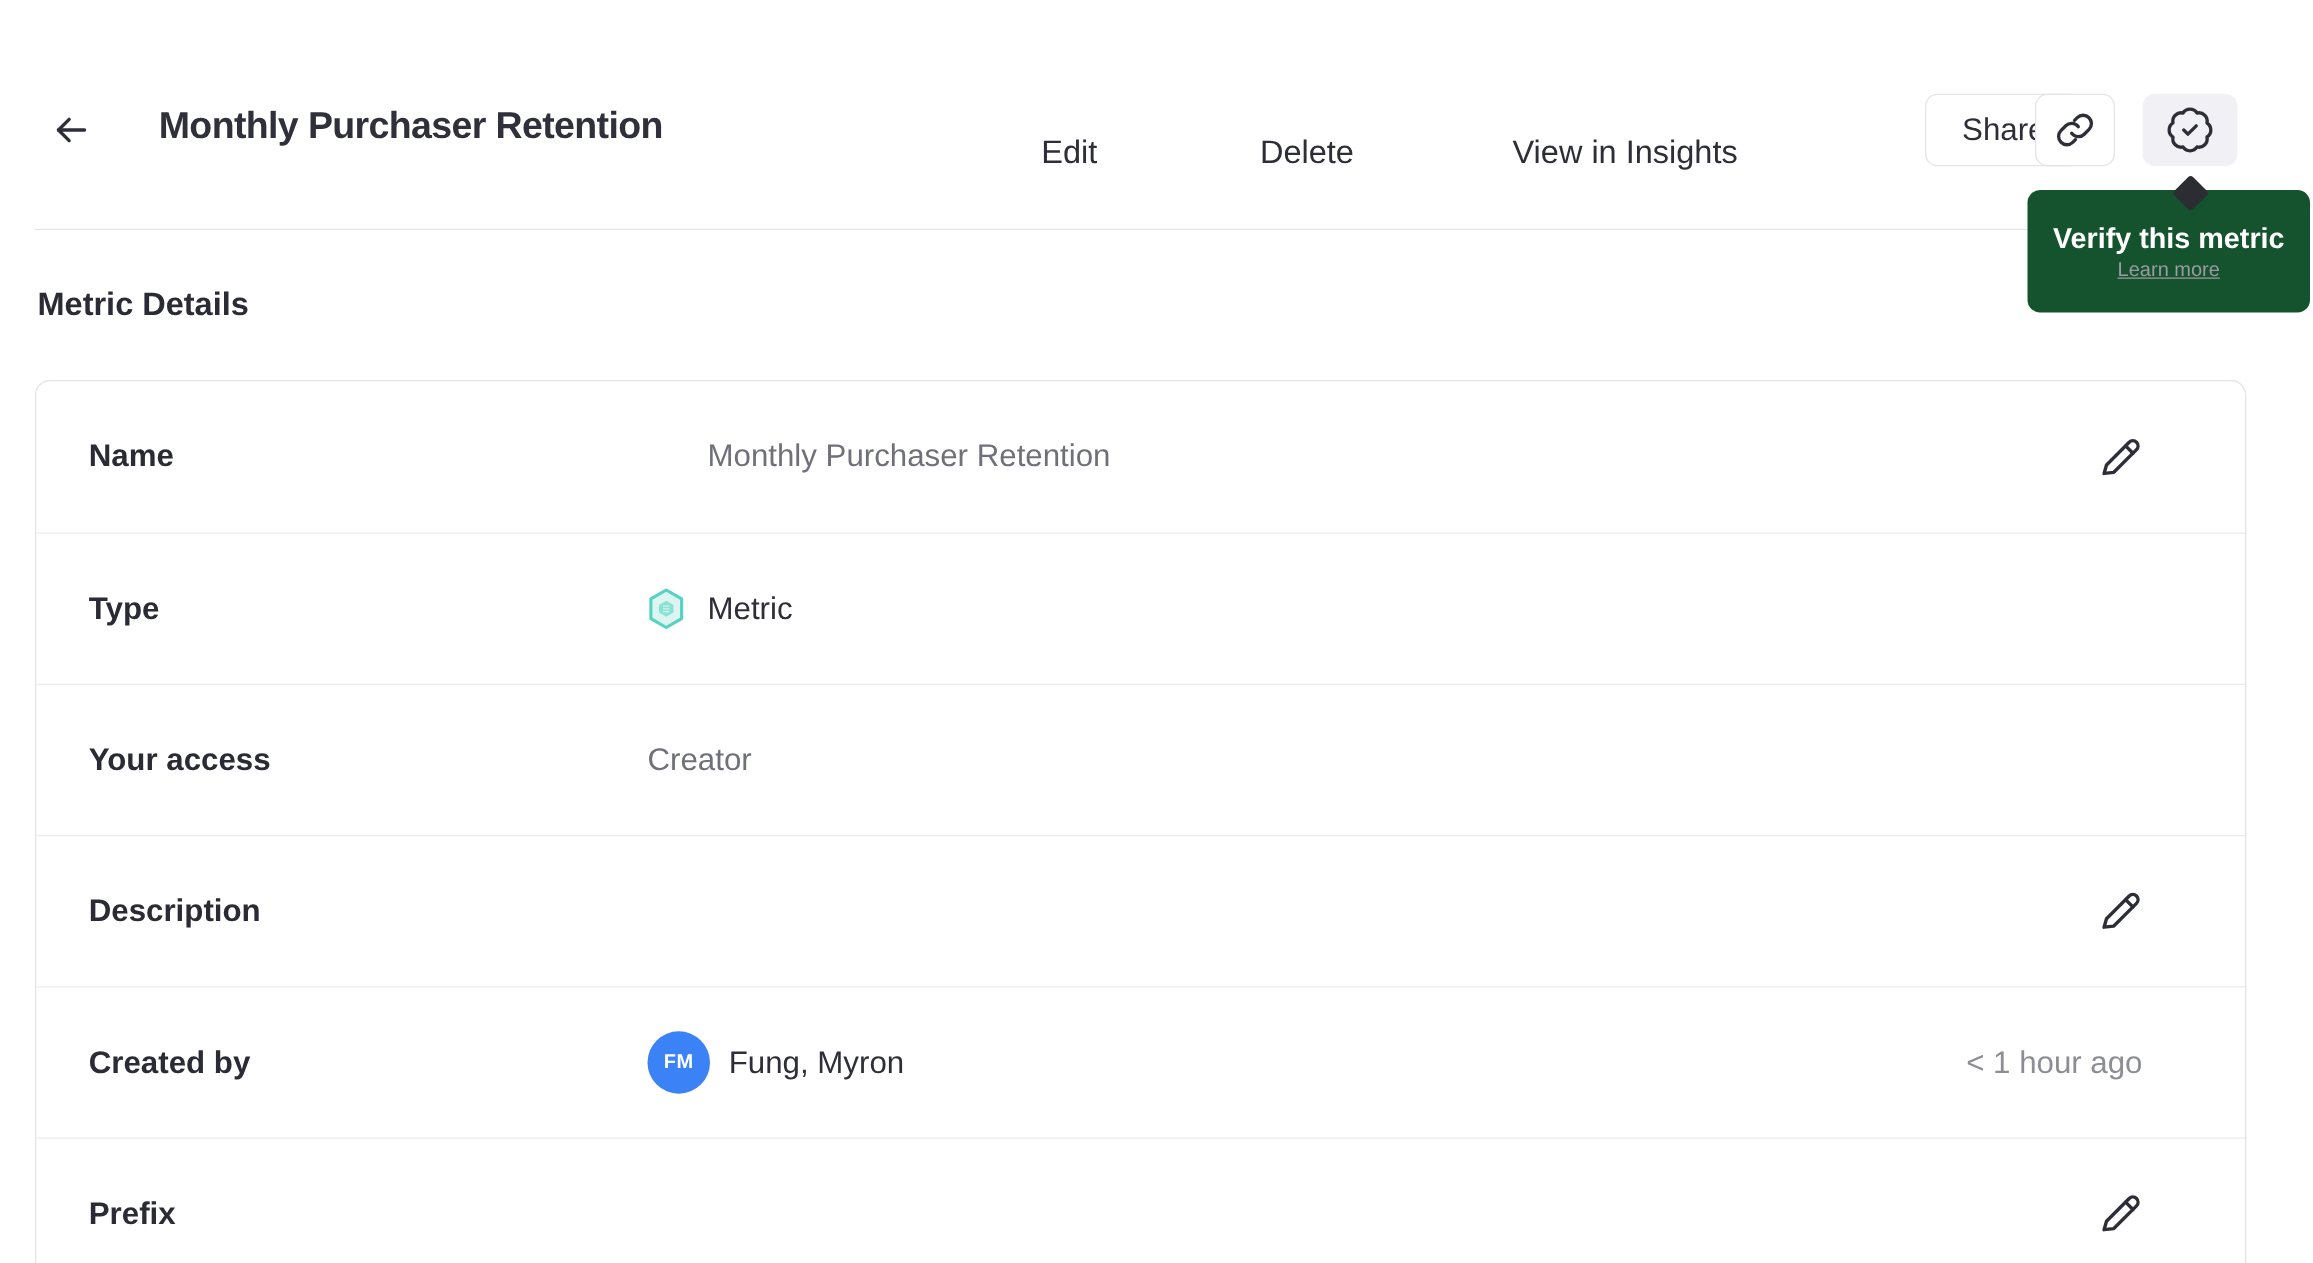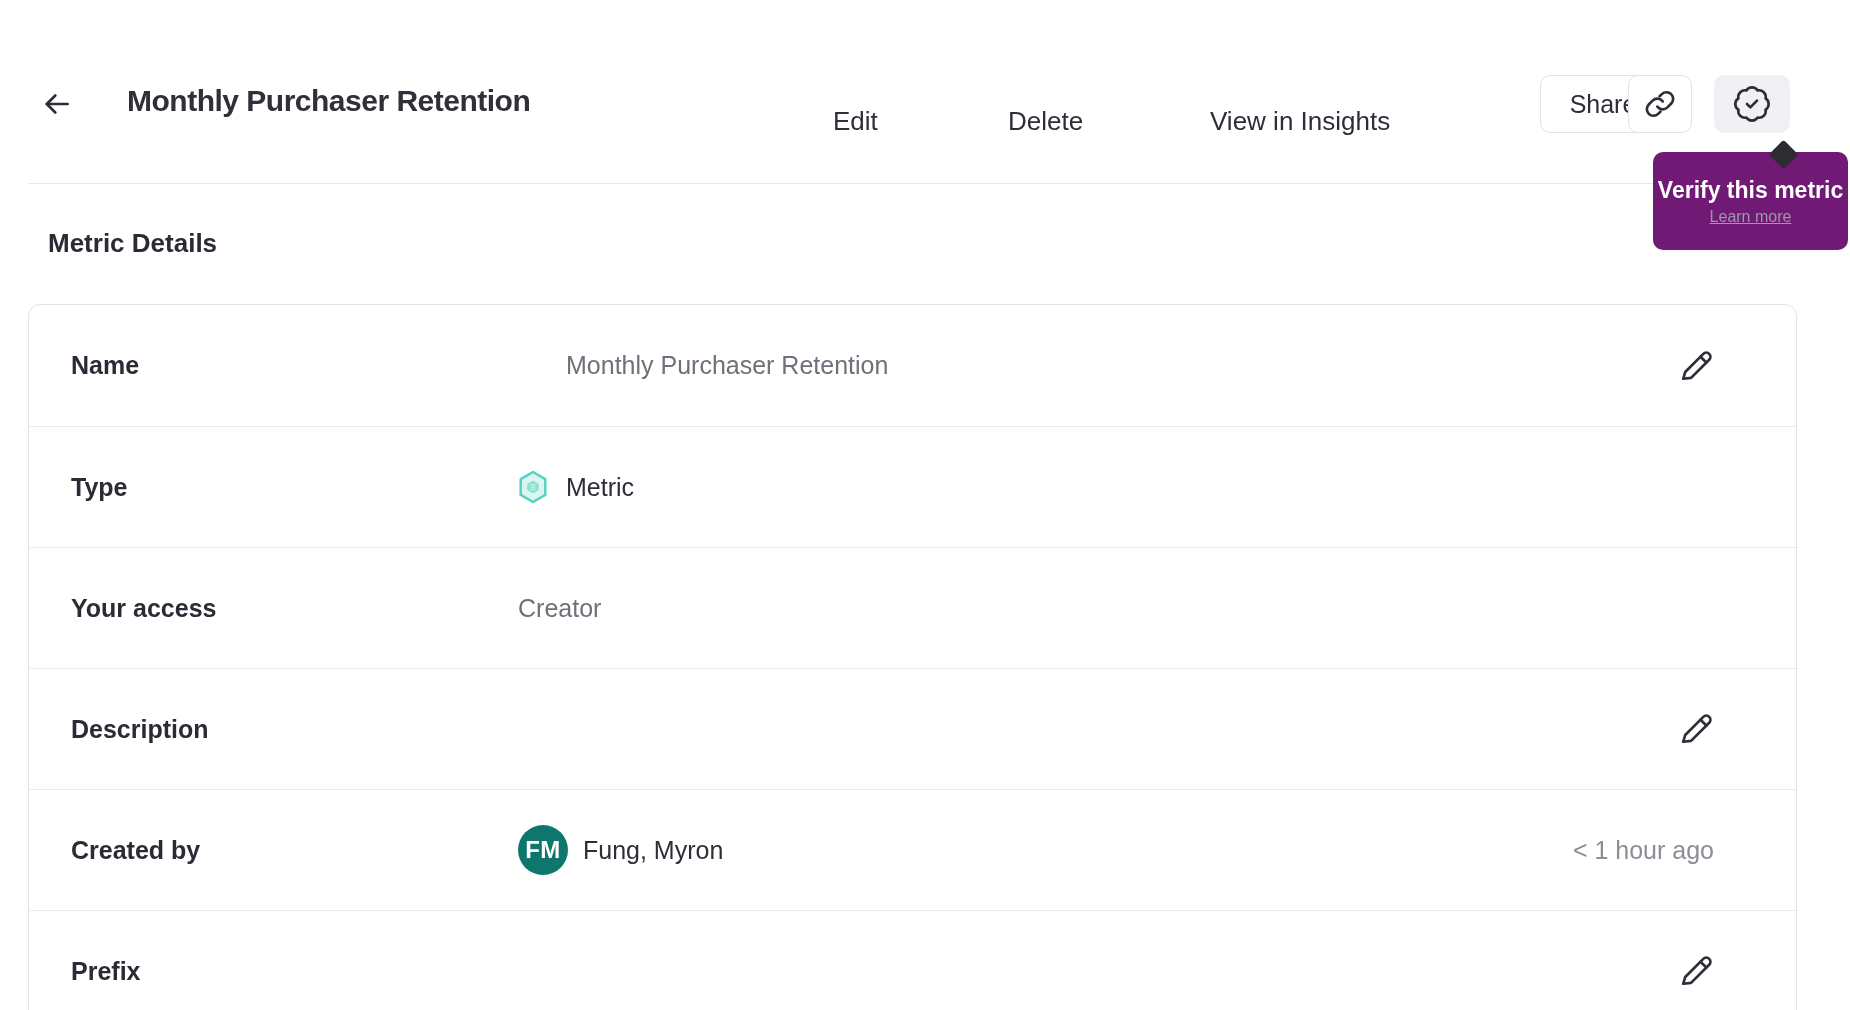--- a/index.html
+++ b/index.html
@@ -18,41 +18,41 @@
             font-family:"Liberation Sans", sans-serif;flex-direction:column; }
   .action span { white-space:nowrap; }
   .btn { position:absolute; top:75px; height:58px; border-radius:10px; border:1px solid #e3e3e8;
          background:#fff; cursor:pointer; display:flex; align-items:center; justify-content:center;
          font-family:"Liberation Sans", sans-serif; font-size:25px; font-weight:500; color:#2e2e38; }
   .btn-share { left:1540px; width:126px; }
   .btn-link  { left:1628px; width:64px; }
   .btn-badge { left:1714px; width:76px; background:#f1f1f5; border-color:#f1f1f5; }
 
   
-  .tooltip { position:absolute; right:2px; top:152px; width:195px; min-height:98px; background:#701a75;
+  .tooltip { position:absolute; right:2px; top:152px; width:226px; min-height:98px; background:#14532d;
              border-radius:10px; z-index:5; display:flex; flex-direction:column; align-items:center;
              justify-content:center; gap:4px; padding:12px 10px; }
   .tt-arrow { position:absolute; left:120px; top:-8px; width:21px; height:21px; background:#2c2c33;
               transform:rotate(45deg); border-radius:3px; }
   .tt-title { color:#fff; font-size:23px; font-weight:700; white-space:nowrap; }
   .tt-link  { color:#9b9ba3; font-size:16px; text-decoration:underline; cursor:pointer; white-space:nowrap; }
 
   
-  .section-heading { position:absolute; left:48px; top:228px; font-size:26px; font-weight:700; color:#2b2b35; }
+  .section-heading { position:absolute; left:30px; top:228px; font-size:26px; font-weight:700; color:#2b2b35; }
   .card { position:absolute; left:28px; top:304px; width:1769px; height:760px;
           border:1px solid #e2e2e7; border-radius:12px; background:#fff; overflow:hidden; }
   .row { display:flex; align-items:center; height:121px; padding:0 82px 0 42px; border-top:1px solid #ebebef; }
   .row:first-child { border-top:none;gap:48px; }
   .row-label { flex:0 0 447px; font-size:25px; font-weight:600; color:#2b2b35; }
   .row-value { display:flex; align-items:center; gap:18px; font-size:25px; color:#70707a; min-width:0; }
   .row-value.dark { color:#2e2e38; }
   .row-right { margin-left:auto; display:flex; align-items:center; }
   .row-edit { background:none; border:none; cursor:pointer; color:#2e2e38; display:flex; align-items:center; }
   .timestamp { font-size:25px; color:#8d8d96; white-space:nowrap; }
-  .avatar { width:50px; height:50px; border-radius:50%; background:#0f766e; color:#fff; font-size:24px;
+  .avatar { width:50px; height:50px; border-radius:50%; background:#3b82f6; color:#fff; font-size:16px;
             font-weight:600; display:flex; align-items:center; justify-content:center; letter-spacing:0.5px; }
   .person-name { font-size:25px; color:#2e2e38; margin-left:-3px; }
   svg { display:block; }
 </style>
 </head>
 <body>
 
 <div class="header">
 
   <button class="back-btn">

